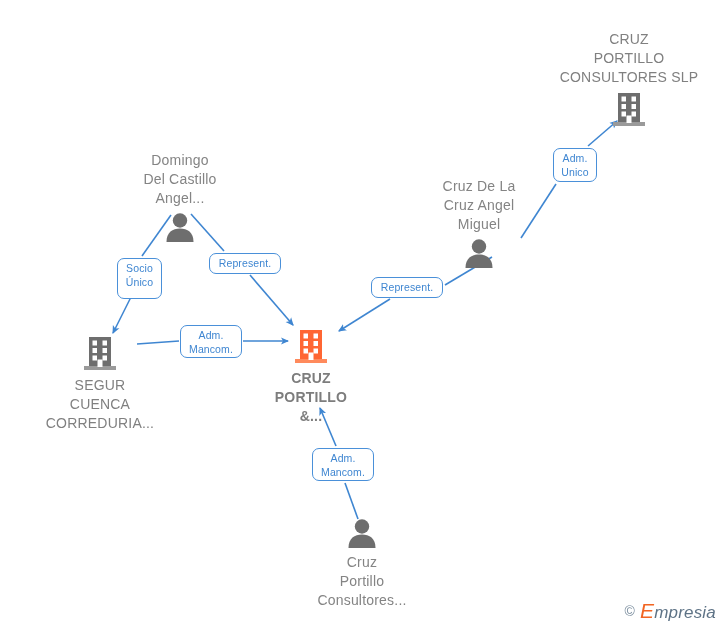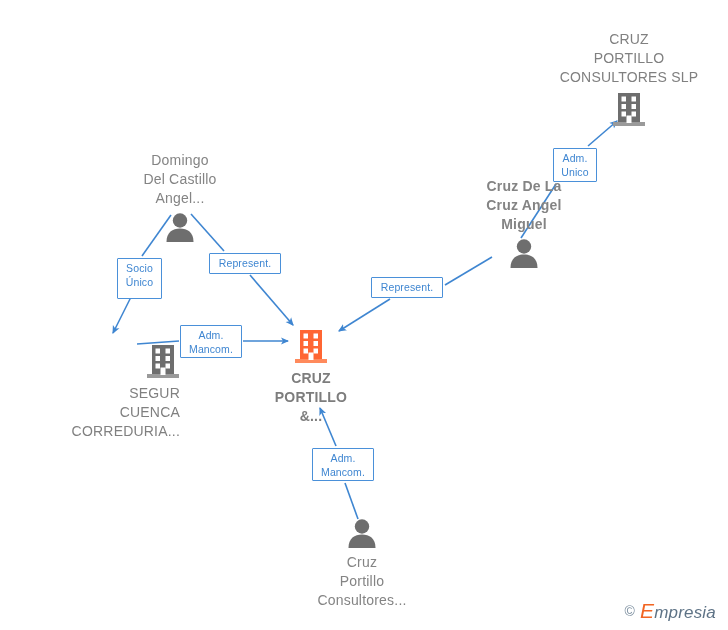--- a/index.html
+++ b/index.html
@@ -57,21 +57,21 @@
   .node.focus .caption {
     color: #7d7d7d;
     font-weight: bold;
   }
 
   
   .badge {
     position: absolute;
     box-sizing: border-box;
     border: 1.6px solid #4a90d9;
-    border-radius: 1px;
+    border-radius: 7px;
     background: #ffffff;
     color: #3f86d1;
     font-size: 10.5px;
     line-height: 13.5px;
     text-align: center;
     padding: 3px 6px;
     white-space: pre-line;
     letter-spacing: 0.1px;
   }
 
@@ -160,33 +160,33 @@
 Del Castillo
 Angel...</span>
     <span class="glyph">
       <svg width="34" height="30" viewBox="0 0 34 30" aria-hidden="true">
         <circle cx="17" cy="8.5" r="7.2" fill="#6e6e6e"></circle>
         <path d="M 3.5 30 C 3.5 20.4 9.6 16.6 17 16.6 C 24.4 16.6 30.5 20.4 30.5 30 Z" fill="#6e6e6e"></path>
       </svg>
     </span>
   </div>
 
-  <div class="node person caption-above" style="left:524px; top:177px;font-weight:bold;">
+  <div class="node person caption-above" style="left:479px; top:177px;">
     <span class="caption">Cruz De La
 Cruz Angel
 Miguel</span>
     <span class="glyph">
       <svg width="34" height="30" viewBox="0 0 34 30" aria-hidden="true">
         <circle cx="17" cy="8.5" r="7.2" fill="#6e6e6e"></circle>
         <path d="M 3.5 30 C 3.5 20.4 9.6 16.6 17 16.6 C 24.4 16.6 30.5 20.4 30.5 30 Z" fill="#6e6e6e"></path>
       </svg>
     </span>
   </div>
 
-  <div class="node company" style="left:100px; top:343px;text-align:right;">
+  <div class="node company" style="left:100px; top:335px;">
     <span class="glyph">
       <svg width="34" height="36" viewBox="0 0 34 36" aria-hidden="true">
         <rect x="6" y="2" width="22" height="30" fill="#6e6e6e"></rect>
         <rect x="1" y="31" width="32" height="4" fill="#9a9a9a"></rect>
         <rect x="9.5" y="5.5" width="4.5" height="5" fill="#ffffff"></rect>
         <rect x="19.5" y="5.5" width="4.5" height="5" fill="#ffffff"></rect>
         <rect x="9.5" y="13" width="4.5" height="5" fill="#ffffff"></rect>
         <rect x="19.5" y="13" width="4.5" height="5" fill="#ffffff"></rect>
         <rect x="9.5" y="20.5" width="4.5" height="5" fill="#ffffff"></rect>
         <rect x="19.5" y="20.5" width="4.5" height="5" fill="#ffffff"></rect>

